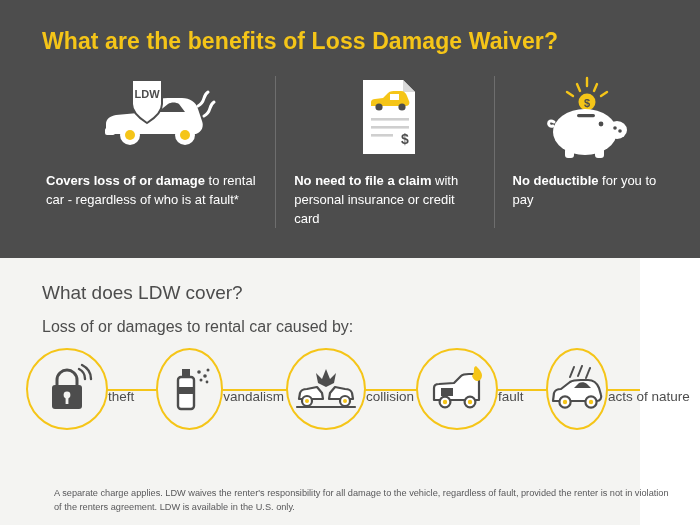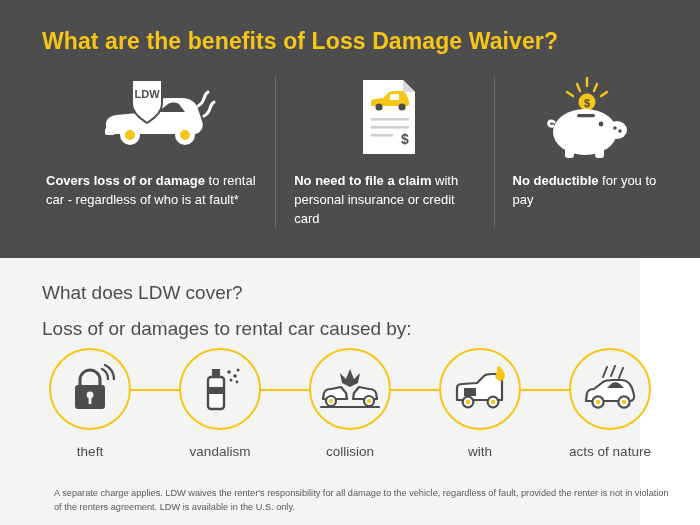--- a/index.html
+++ b/index.html
@@ -85,38 +85,38 @@
   .bottom-title {
     position: absolute;
     left: 42px; top: 24px;
     font-size: 19px;
     color: #4d4d4d;
     font-weight: normal;
   }
   .bottom-sub {
     position: absolute;
     left: 42px; top: 60px;
-    font-size: 19px;
+    font-size: 16px;
     color: #4d4d4d;
   }
 
   .cover-row {
     position: absolute;
     left: 26px; top: 90px;
     width: 648px;
     height: 120px;
     display: flex;
     flex-direction: row;
     align-items: flex-start;
     justify-content: space-between;
   }
   .cover-item {
     width: 128px;
     display: flex;
-    flex-direction: column;
+    flex-direction: row;
     align-items: center;
     position: relative;
     z-index: 2;
   }
   .cover-circle {
     width: 82px; height: 82px;
     border-radius: 50%;
     border: 2px solid #f5c518;
     background: #f4f4f2;
     display: flex;
@@ -321,21 +321,21 @@
             <path d="M6 34 L6 22 C6 19 8 18 11 18 L26 17 L33 10 C35 8 38 8 41 8 L46 8 C49 8 51 11 51 14 L51 34 Z" fill="#ffffff" stroke="#4d4d4d" stroke-width="2.2" stroke-linejoin="round"></path>
             <rect x="13" y="22" width="12" height="8" fill="#4d4d4d"></rect>
             <circle cx="17" cy="36" r="5.4" fill="#ffffff" stroke="#4d4d4d" stroke-width="2.2"></circle>
             <circle cx="17" cy="36" r="2.2" fill="#f5c518"></circle>
             <circle cx="42" cy="36" r="5.4" fill="#ffffff" stroke="#4d4d4d" stroke-width="2.2"></circle>
             <circle cx="42" cy="36" r="2.2" fill="#f5c518"></circle>
 
             <path d="M44 10 C48 4 44 2 48 0 C52 4 56 8 53 13 C51 16 46 16 44 10 Z" fill="#f5c518"></path>
           </svg>
         </div>
-        <div class="cover-label">with</div>
+        <div class="cover-label">fault</div>
       </div>
 
       <div class="cover-item">
         <div class="cover-circle">
           <svg width="58" height="48" viewBox="0 0 58 48" xmlns="http://www.w3.org/2000/svg">
 
             <path d="M26 2 L22 12" stroke="#4d4d4d" stroke-width="2" stroke-linecap="round"></path>
             <path d="M34 1 L30 11" stroke="#4d4d4d" stroke-width="2" stroke-linecap="round"></path>
             <path d="M42 3 L38 13" stroke="#4d4d4d" stroke-width="2" stroke-linecap="round"></path>
 

